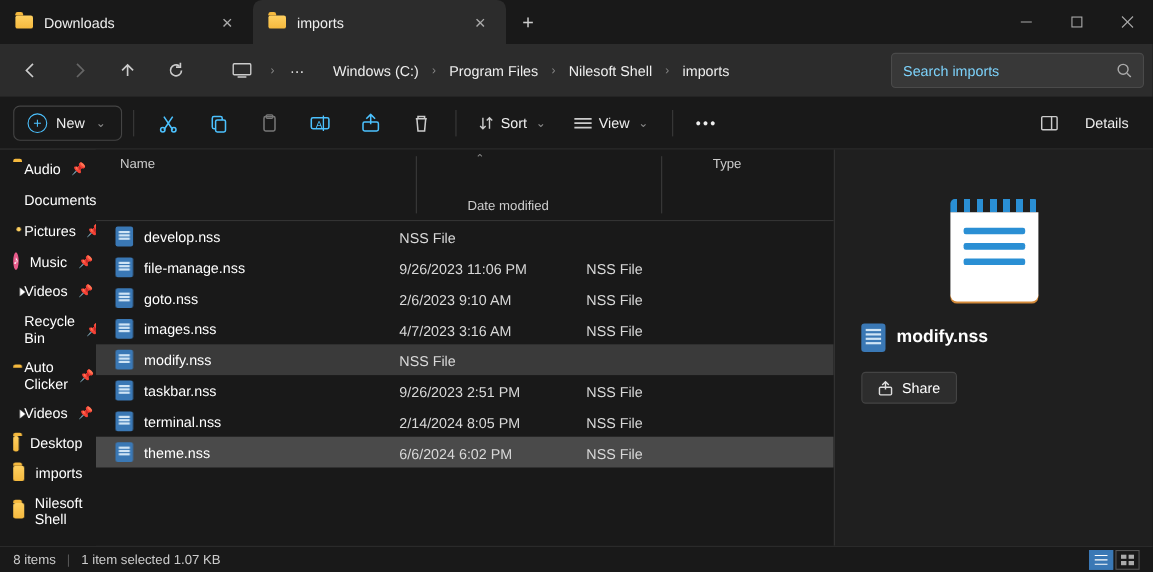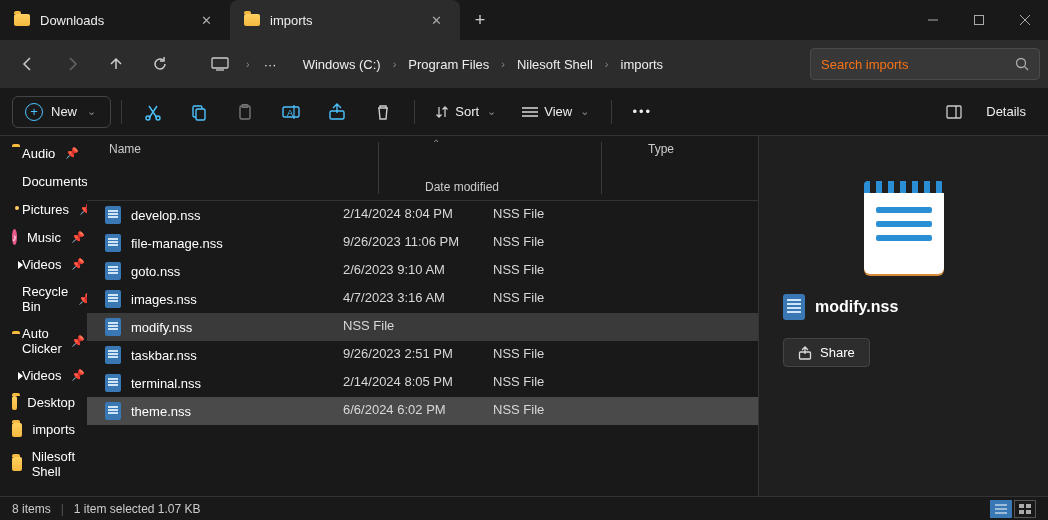--- a/index.html
+++ b/index.html
@@ -17,21 +17,21 @@
 .win-controls { display: flex; }
 .win-btn { width: 46px; display:flex; align-items:center; justify-content:center; color:#aaa; cursor:pointer; }
 
 .navbar { height: 48px; background: #2c2c2c; display:flex; align-items:center; padding: 0 8px; gap: 4px; }
 .nav-ic { width: 40px; height: 36px; display:flex; align-items:center; justify-content:center; color:#ccc; border-radius:4px; cursor:pointer; }
 .nav-ic.disabled { color:#666; }
 .breadcrumb { display:flex; align-items:center; gap: 2px; flex:1; padding-left: 6px; }
 .crumb { padding: 4px 8px; color:#eee; cursor:pointer; border-radius:4px; }
 .chev { color:#888; font-size:11px; padding:0 2px; }
 .search-box { width: 230px; height: 32px; background:#383838; border:1px solid #4a4a4a; border-radius:4px; display:flex; align-items:center; padding:0 10px; gap:8px; margin-left:8px; }
-.search-box .ph { color:#f97316; flex:1; }
+.search-box .ph { color:#7dd3fc; flex:1; }
 .search-ic { color:#aaa; }
 
 .toolbar { height: 48px; background:#191919; border-bottom:1px solid #333; display:flex; align-items:center; padding:0 12px; gap:4px; }
 .new-btn { display:flex; align-items:center; gap:8px; border:1px solid #444; border-radius:6px; padding:6px 12px; color:#eee; cursor:pointer; }
 .plus-circ { width:18px; height:18px; border:1.5px solid #4cc2ff; border-radius:50%; display:flex; align-items:center; justify-content:center; color:#4cc2ff; font-size:13px; line-height:1; }
 .tbtn { width:42px; height:36px; display:flex; align-items:center; justify-content:center; color:#4cc2ff; cursor:pointer; border-radius:4px; }
 .tbtn.dim { color:#777; }
 .sep { width:1px; height:24px; background:#3a3a3a; margin:0 6px; }
 .pill { display:flex; align-items:center; gap:6px; padding:6px 10px; color:#eee; cursor:pointer; }
 .details-btn { margin-left:auto; display:flex; align-items:flex-end; gap:24px; padding:6px 10px; color:#eee; cursor:pointer; }
@@ -53,21 +53,21 @@
 .ic.bin { width:14px; height:16px; background:#d8d8d8; border-radius:2px; position:relative; }
 
 .content { flex:1; display:flex; }
 .filelist { flex:1; background:#191919; overflow:auto; }
 .headers { display:flex; border-bottom:1px solid #333; padding:6px 0; font-size:12px; color:#ccc; position:relative;gap:36px; }
 .col-name { width:255px; padding-left:22px; }
 .col-date { width:140px;margin-top:38px; }
 .col-type { width:110px; }
 .sort-arrow { position:absolute; left:345px; top:2px; color:#888; font-size:10px; }
 .hdiv { width:1px; background:#3a3a3a; align-self:stretch; margin-right:10px; }
-.row { display:flex; align-items:flex-start; padding:5px 0; cursor:pointer; }
+.row { display:flex; align-items:flex-end; padding:5px 0; cursor:pointer;gap:20px; }
 .row.selected { background:#3a3a3a; }
 .row.hl { background:#4a4a4a; }
 .row .c-name { width:256px; padding-left:18px; display:flex; align-items:center; gap:10px; }
 .row .c-date { width:150px; color:#d8d8d8; }
 .row .c-type { width:110px; color:#d8d8d8; }
 .fic { width:16px; height:18px; background:#3a78b5; border-radius:2px; position:relative; }
 .fic::after { content:""; position:absolute; left:3px; top:4px; right:3px; height:1.5px; background:#cfe4f5; box-shadow:0 3px 0 #cfe4f5, 0 6px 0 #cfe4f5; }
 
 .preview { width:290px; background:#1f1f1f; border-left:1px solid #333; display:flex; flex-direction:column; align-items:center; padding:20px; gap:18px; }
 .pv-icon { width:80px; height:95px; margin-top:25px; display:flex; flex-direction:column; }
@@ -313,21 +313,20 @@
         <div class="col-date">Date modified</div>
         <div class="hdiv"></div>
         <div class="col-type">Type</div>
       </div>
       <div id="rows">
           <div class="row">
             <div class="c-name">
               <span class="fic"></span>
               <span>develop.nss</span>
             </div>
-            <div class="c-date">2/14/2024 8:04 PM</div>
             <div class="c-type">NSS File</div>
           </div>
           <div class="row">
             <div class="c-name">
               <span class="fic"></span>
               <span>file-manage.nss</span>
             </div>
             <div class="c-date">9/26/2023 11:06 PM</div>
             <div class="c-type">NSS File</div>
           </div>

